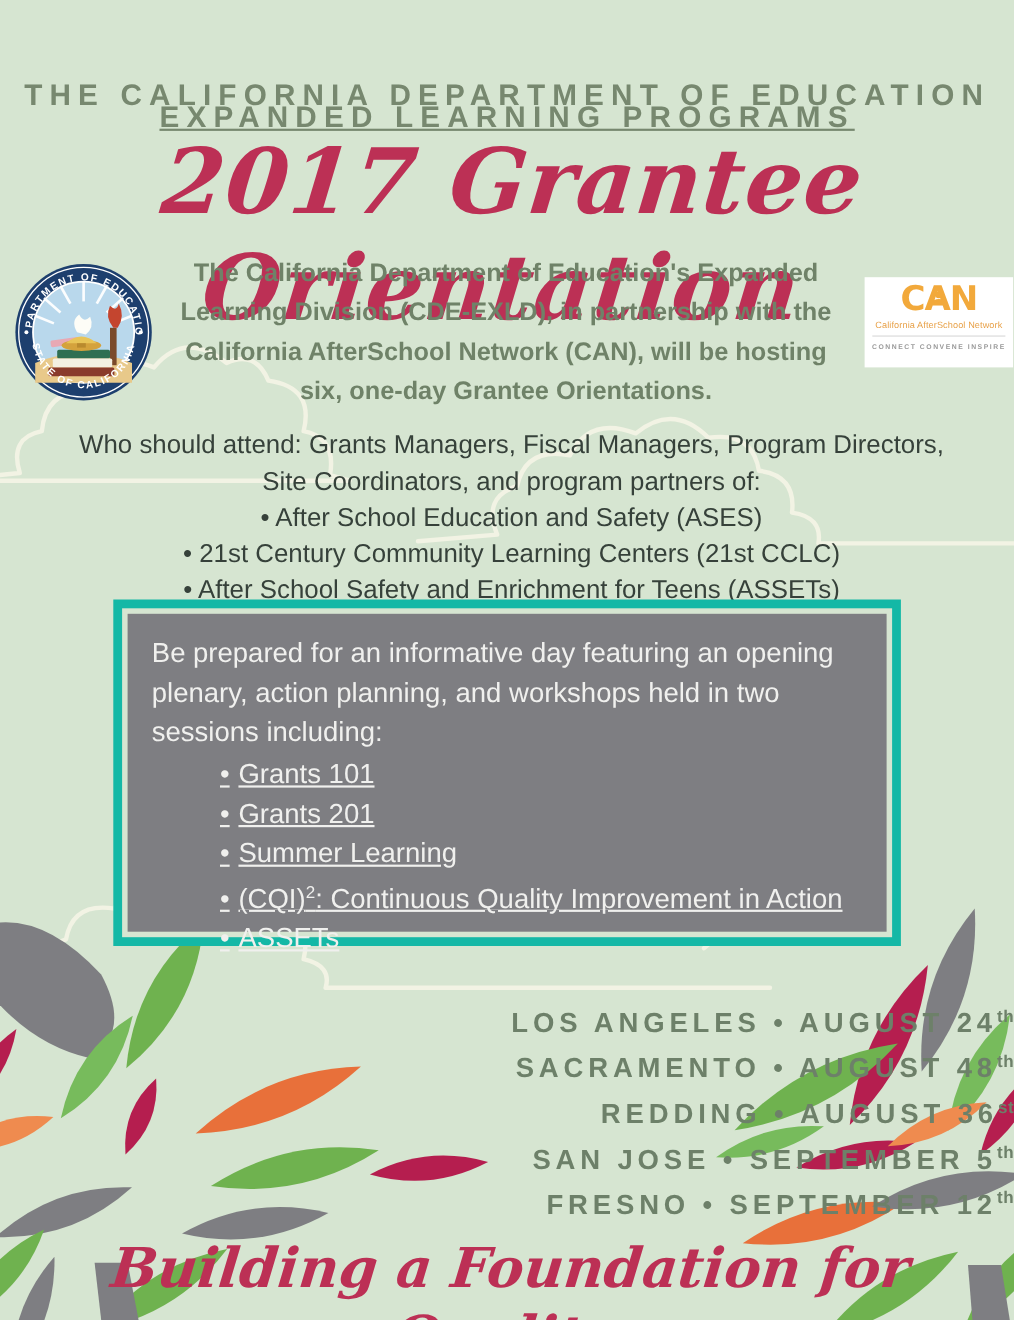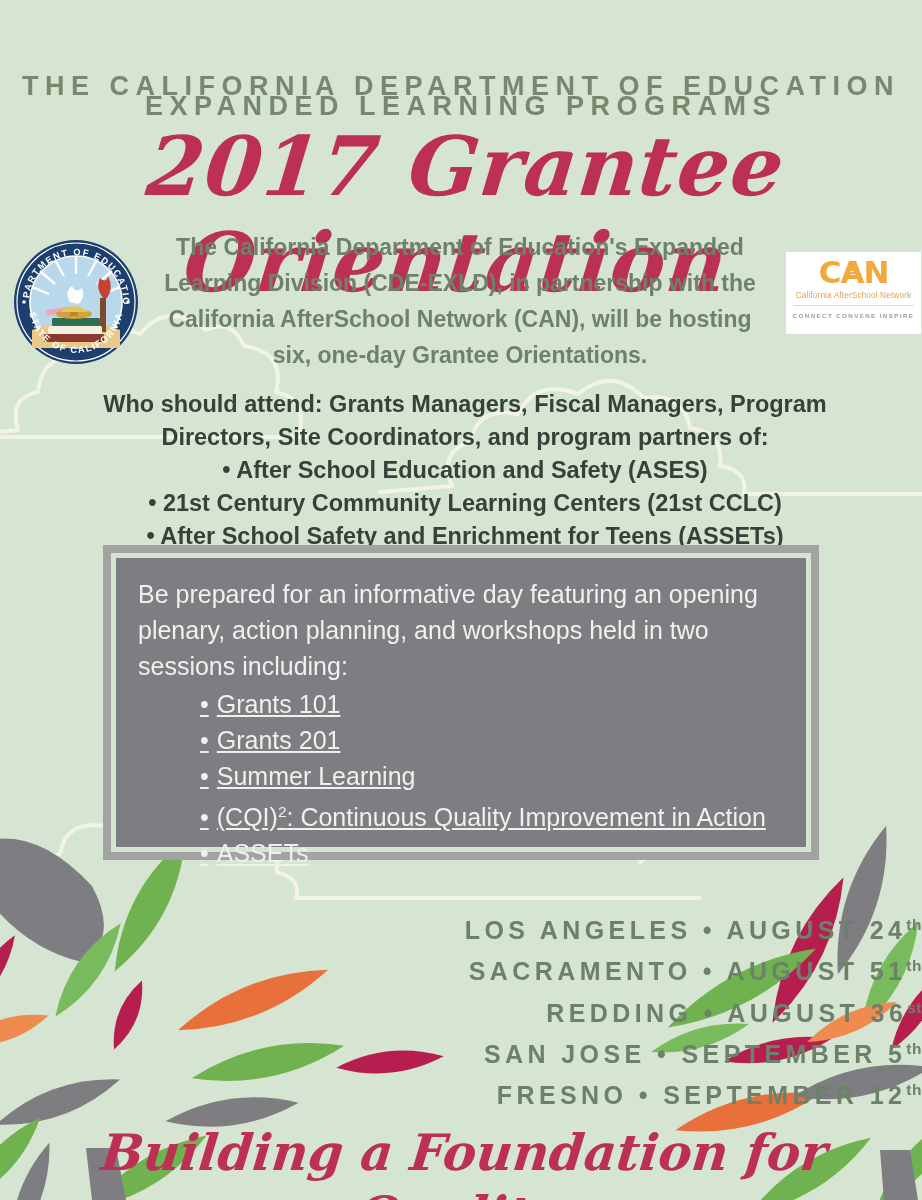--- a/index.html
+++ b/index.html
@@ -31,21 +31,21 @@
     left: 0; right: 0;
     text-align: center;
     color: #77886f;
     font-weight: bold;
     letter-spacing: 6.5px;
     font-size: 27px;
     line-height: 44px;
     z-index: 5;
   }
   #hdr-line1 { top: 40px; margin-top: 24px; }
-  #hdr-line2 { top: 84px; }
+  #hdr-line2 { top: 84px; text-decoration: underline; }
 
   
   #title-script {
     position: absolute;
     top: 118px;
     left: 0; right: 0;
     text-align: center;
     color: #bc3055;
     font-family: "DejaVu Serif", serif;
     font-style: italic;
@@ -138,42 +138,42 @@
     font-weight: bold;
   }
 
   
   #attend {
     position: absolute;
     top: 388px;
     left: 70px;
     width: 790px;
     color: #36413a;
-    font-weight: bold;
+    font-weight: normal;
     font-size: 23.5px;
     line-height: 33px;
     z-index: 5;
     text-align: center;
   }
   #attend .lede { display: block; }
   #attend .blist {
     margin: 0; padding: 0;
     list-style: none;
     text-align: center;
   }
   #attend .blist li { white-space: nowrap; }
 
   
   #board-outer {
     position: absolute;
     left: 103px;
     top: 545px;
     width: 716px;
     height: 315px;
-    background: #a3a3a3;
+    background: #14b8a6;
     z-index: 5;
     box-sizing: border-box;
     padding: 8px;
   }
   #board-gap {
     width: 100%; height: 100%;
     background: #d6e5d1;
     box-sizing: border-box;
     padding: 5px;
   }
@@ -457,21 +457,21 @@
     <div class="row">
       <span>LOS ANGELES</span>
       <span class="dot">•</span>
       <span>AUGUST</span>
       <span>24</span><span class="ord">th</span>
     </div>
     <div class="row">
       <span>SACRAMENTO</span>
       <span class="dot">•</span>
       <span>AUGUST</span>
-      <span>51</span><span class="ord">th</span>
+      <span>48</span><span class="ord">th</span>
     </div>
     <div class="row">
       <span>REDDING</span>
       <span class="dot">•</span>
       <span>AUGUST</span>
       <span>36</span><span class="ord">st</span>
     </div>
     <div class="row">
       <span>SAN JOSE</span>
       <span class="dot">•</span>

